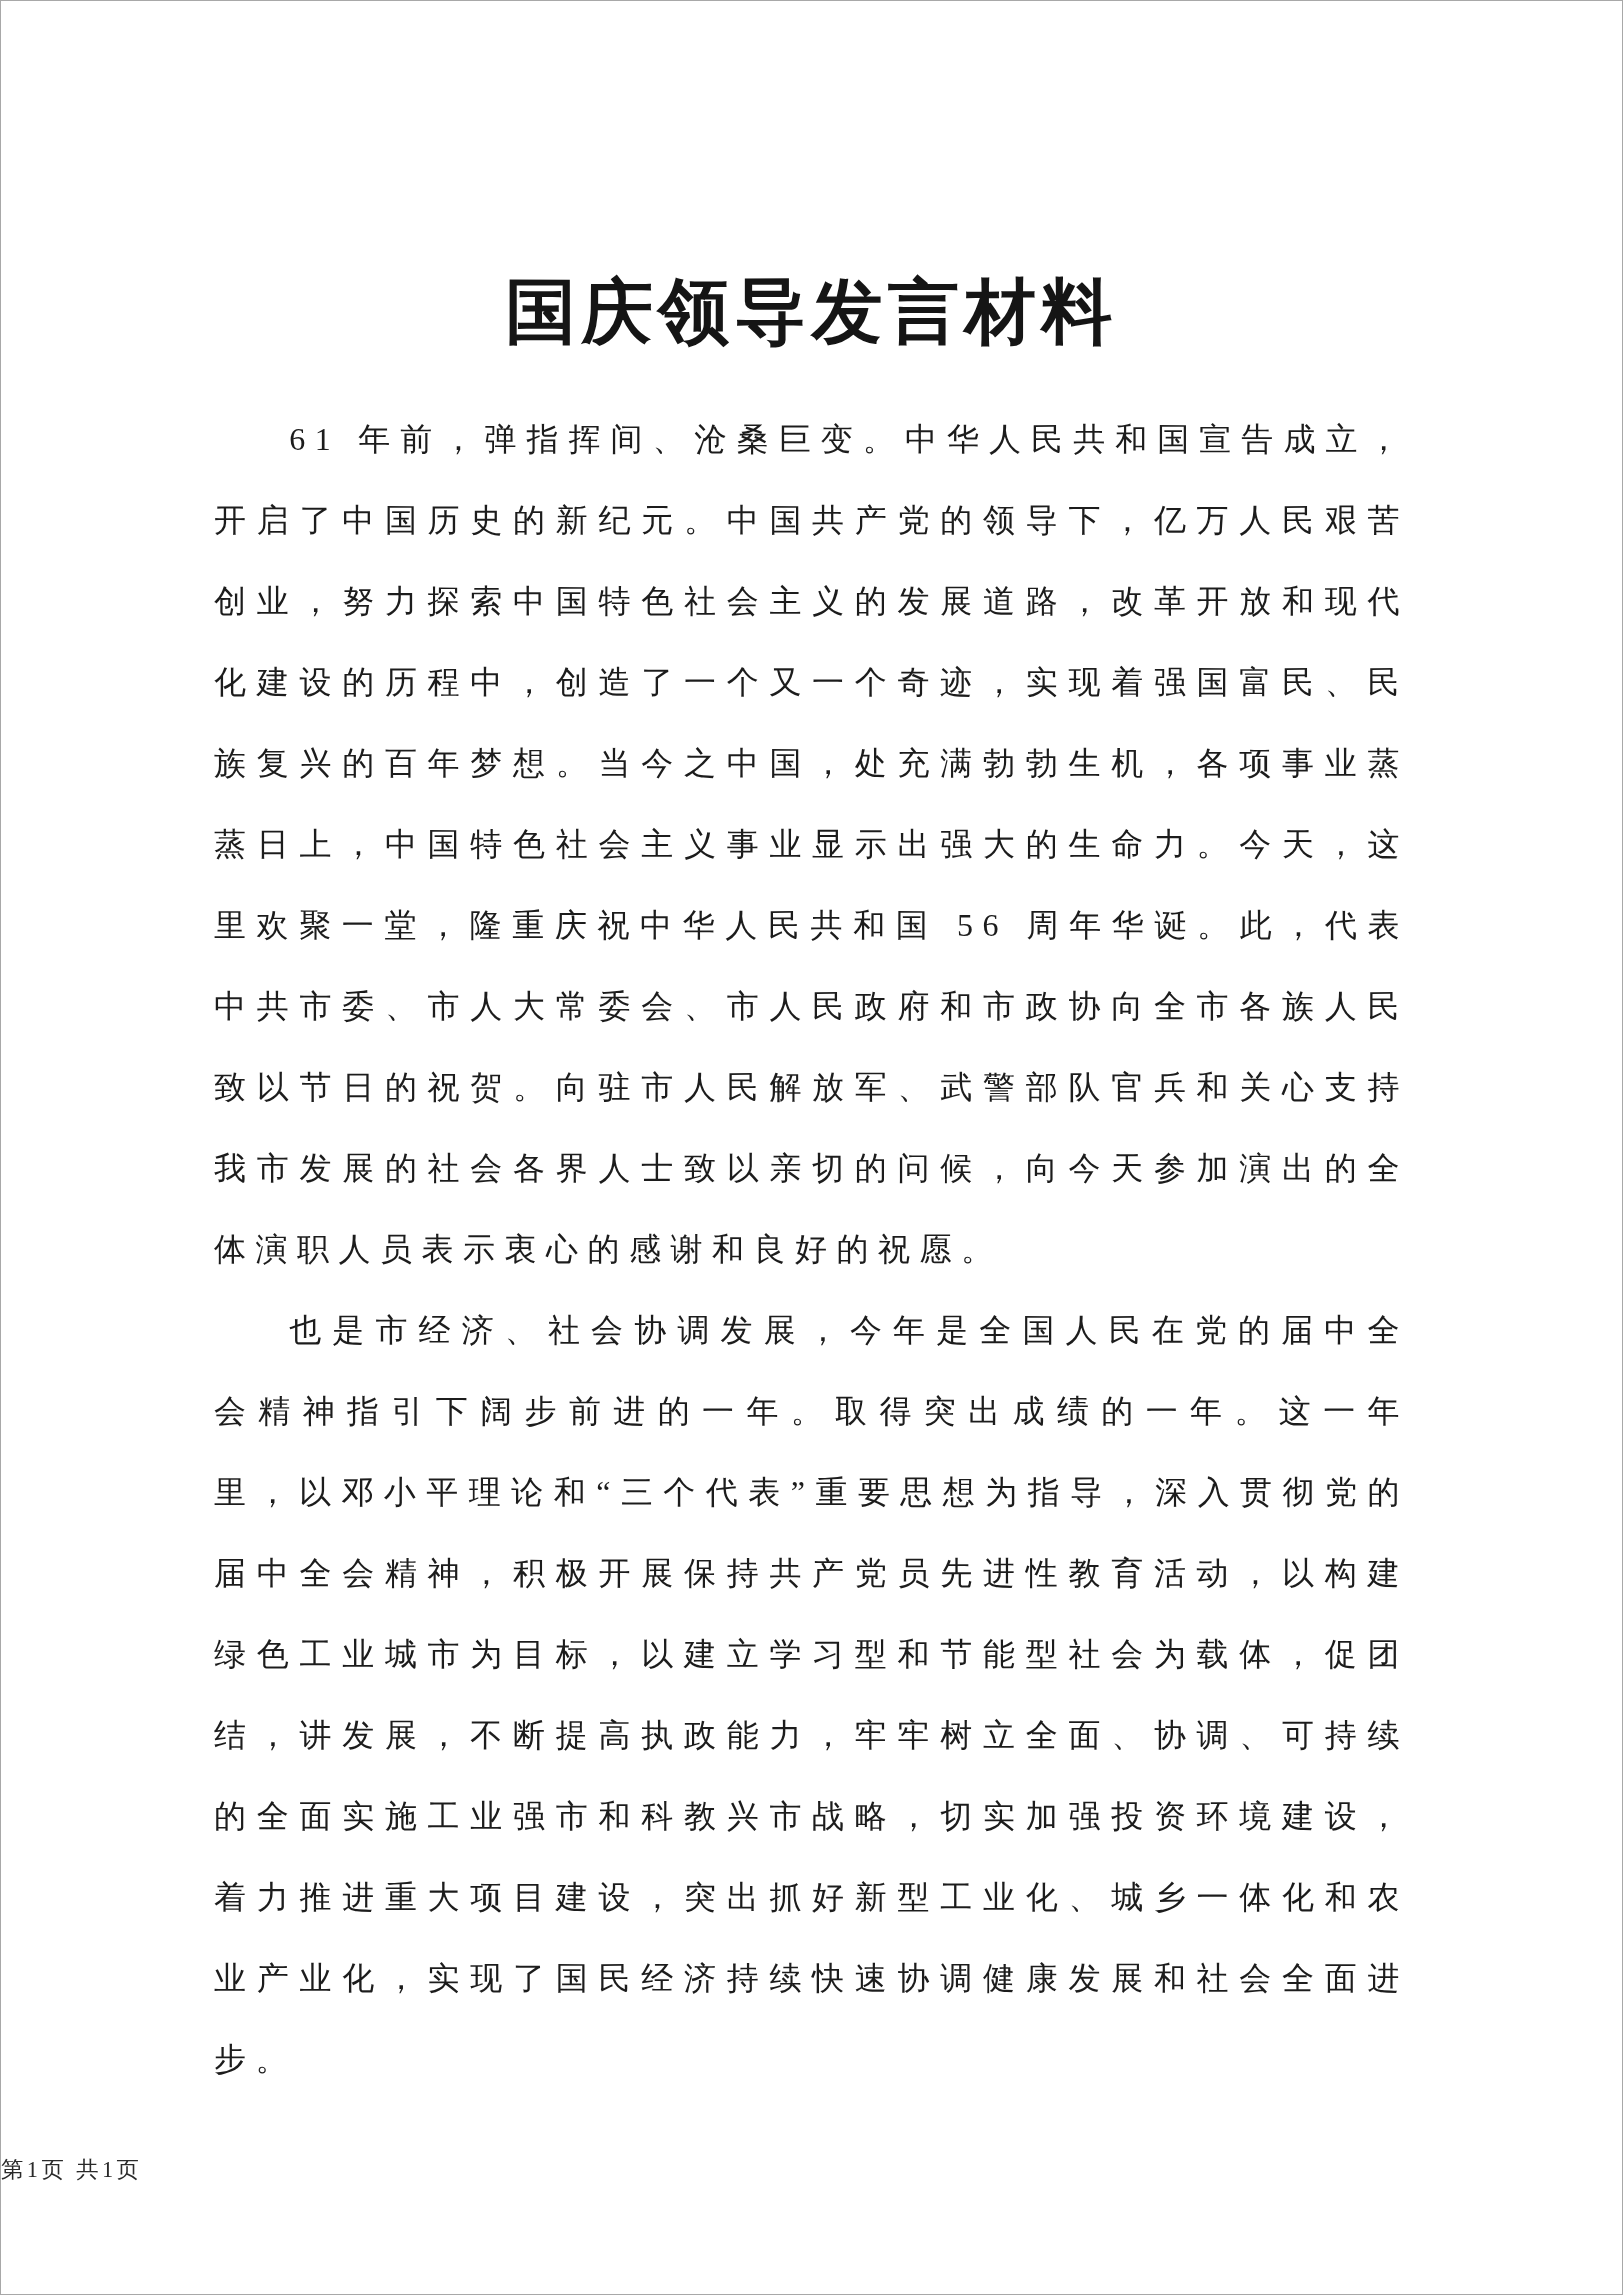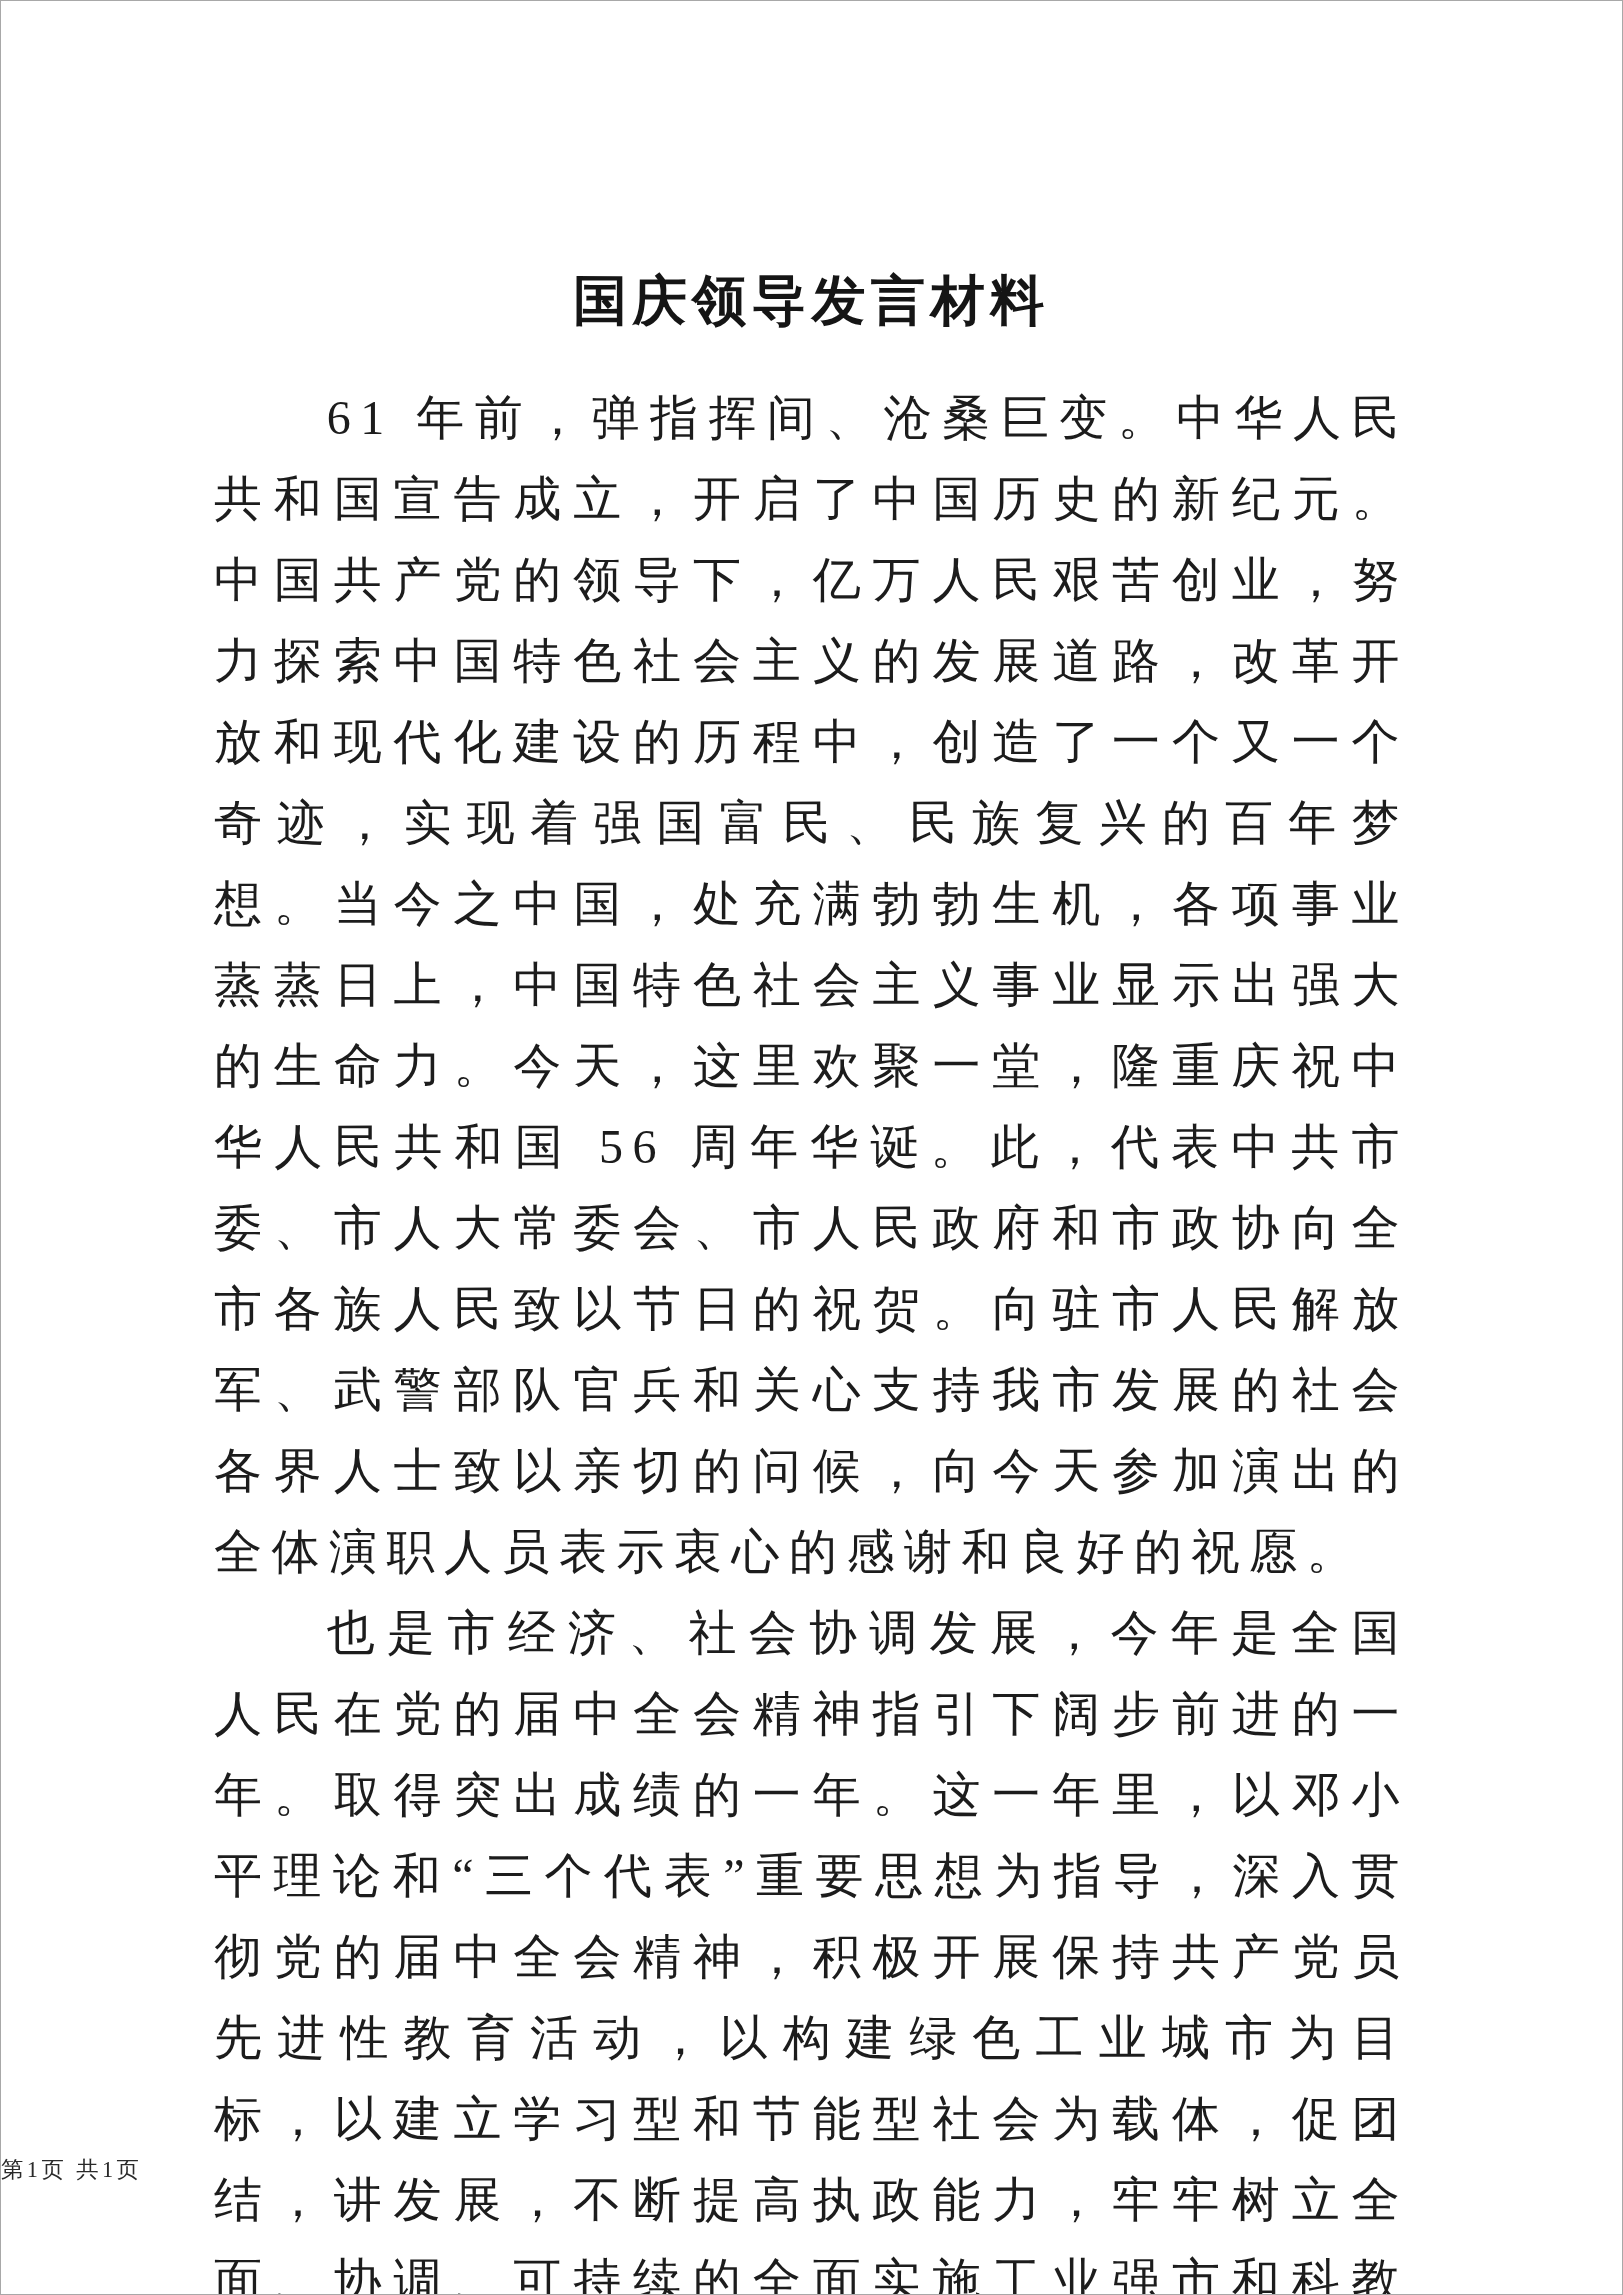--- a/index.html
+++ b/index.html
@@ -15,28 +15,28 @@
     background: #ffffff;
     border: 1.1px solid #a8a8a8;
     padding: 264px 213px 0 213px;
     font-family: "Liberation Serif", "DejaVu Serif", serif;
     color: #1b1b1b;
     overflow: hidden;
   }
   .doc-title {
     margin: 0 0 39px 0;
     text-align: center;
-    font-size: 54px;
+    font-size: 71px;
     font-weight: bold;
     letter-spacing: 5.6px;
     color: #151515;
   }
   .doc-paragraph {
     margin: 0;
-    font-size: 48px;
+    font-size: 32px;
     line-height: 81px;
     letter-spacing: 9.5px;
     text-align: justify;
     text-indent: 2.35em;
     color: #1c1c1c;
     word-break: break-all;
   }
   .doc-footer {
     position: absolute;
     left: 0;

